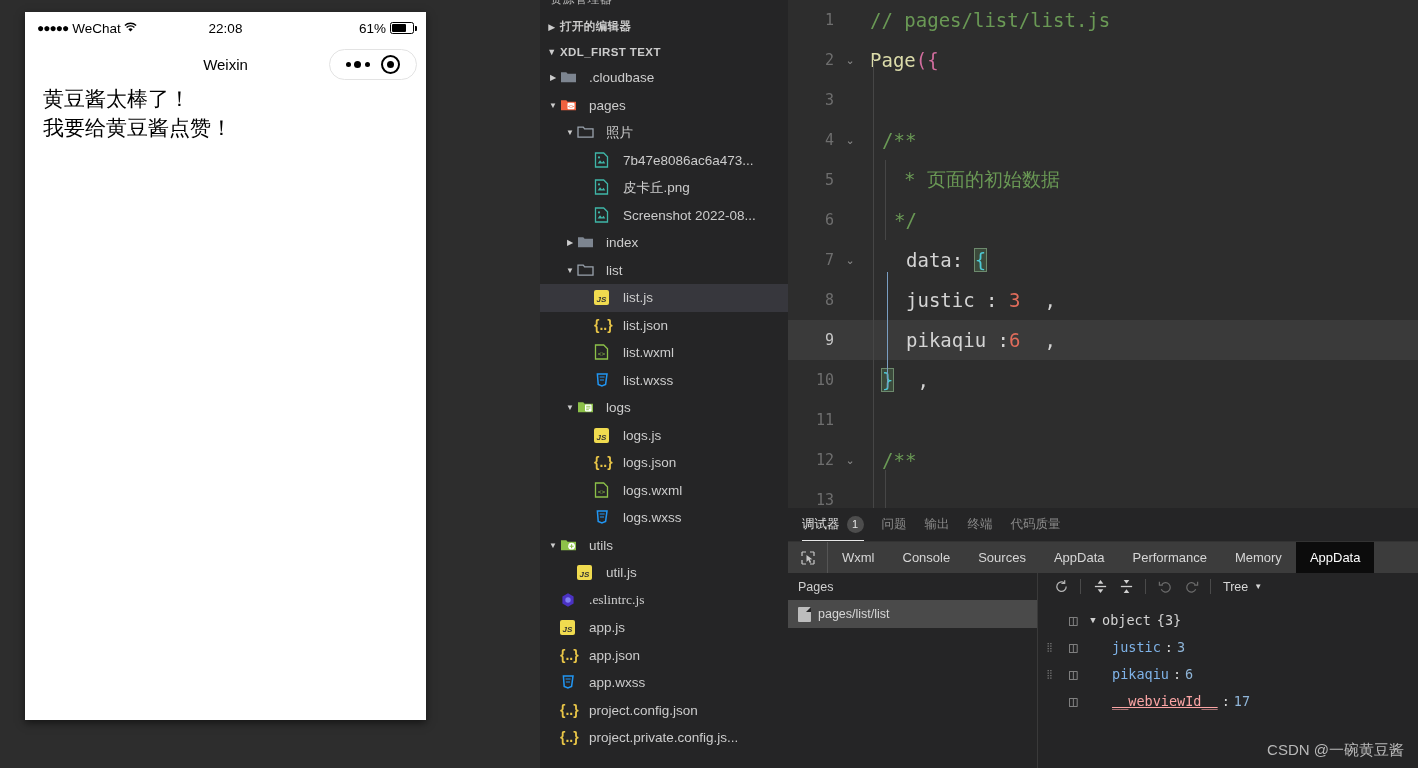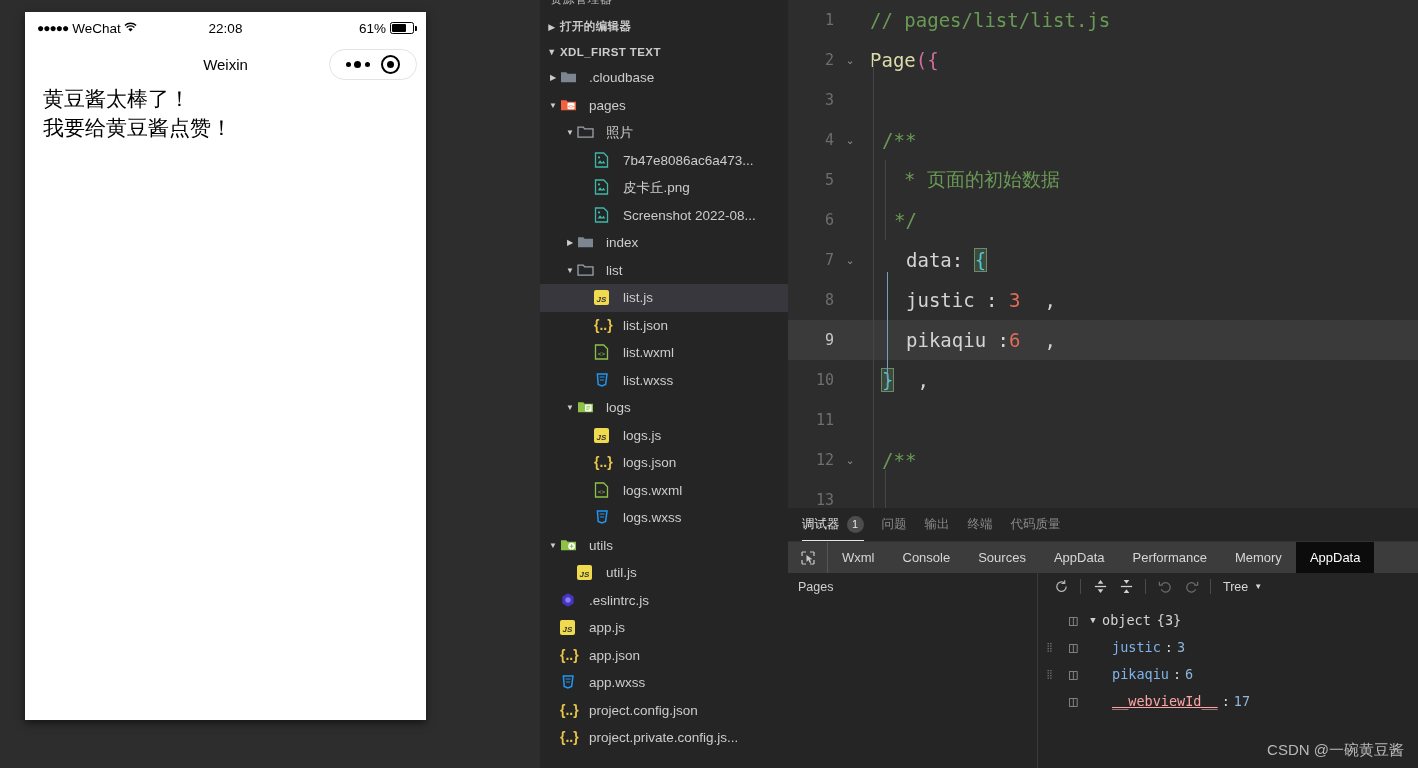--- a/index.html
+++ b/index.html
@@ -416,21 +416,21 @@
             </svg></span>
           <span class="lbl">utils</span>
         </div>
         <div class="row" style="padding-left: 23px;">
           <span class="twisty blank"></span>
           <span class="ico">
             <div class="ic-js">JS</div>
           </span>
           <span class="lbl">util.js</span>
         </div>
-        <div class="row" style="padding-left: 6px;">
+        <div class="row" style="padding-left: 6px; font-family: Liberation Serif, serif;">
           <span class="twisty blank"></span>
           <span class="ico"><svg width="16" height="16" viewBox="0 0 16 16">
               <path d="M8 1.2 L13.6 4.4 V11.6 L8 14.8 L2.4 11.6 V4.4 Z" fill="#4b32c3"></path>
               <circle cx="8" cy="8" r="2.7" fill="#8080f2"></circle>
             </svg></span>
           <span class="lbl">.eslintrc.js</span>
         </div>
         <div class="row" style="padding-left: 6px;">
           <span class="twisty blank"></span>
           <span class="ico">
@@ -578,20 +578,24 @@
           <div class="dtab">AppData</div>
           <div class="dtab">Performance</div>
           <div class="dtab">Memory</div>
           <div class="dtab active">AppData</div>
         </div>
     </div>
 
     <div class="panel-body">
       <div class="pages-col">
         <div class="pages-head">Pages</div>
+        <div class="pages-item">
+          <span class="doc-ico"></span>
+          <span>pages/list/list</span>
+        </div>
       </div>
 
       <div class="data-col">
         <div class="data-toolbar">
           <span class="tb-btn">
             <svg width="15" height="15" viewBox="0 0 16 16">
               <path d="M13 8 A5 5 0 1 1 11 4.2" stroke="#b5b5b5" stroke-width="1.3" fill="none"></path>
               <path d="M11.4 1.2 L11.4 4.8 L7.9 4.8" stroke="#b5b5b5" stroke-width="1.3" fill="none"></path>
             </svg>
           </span>

